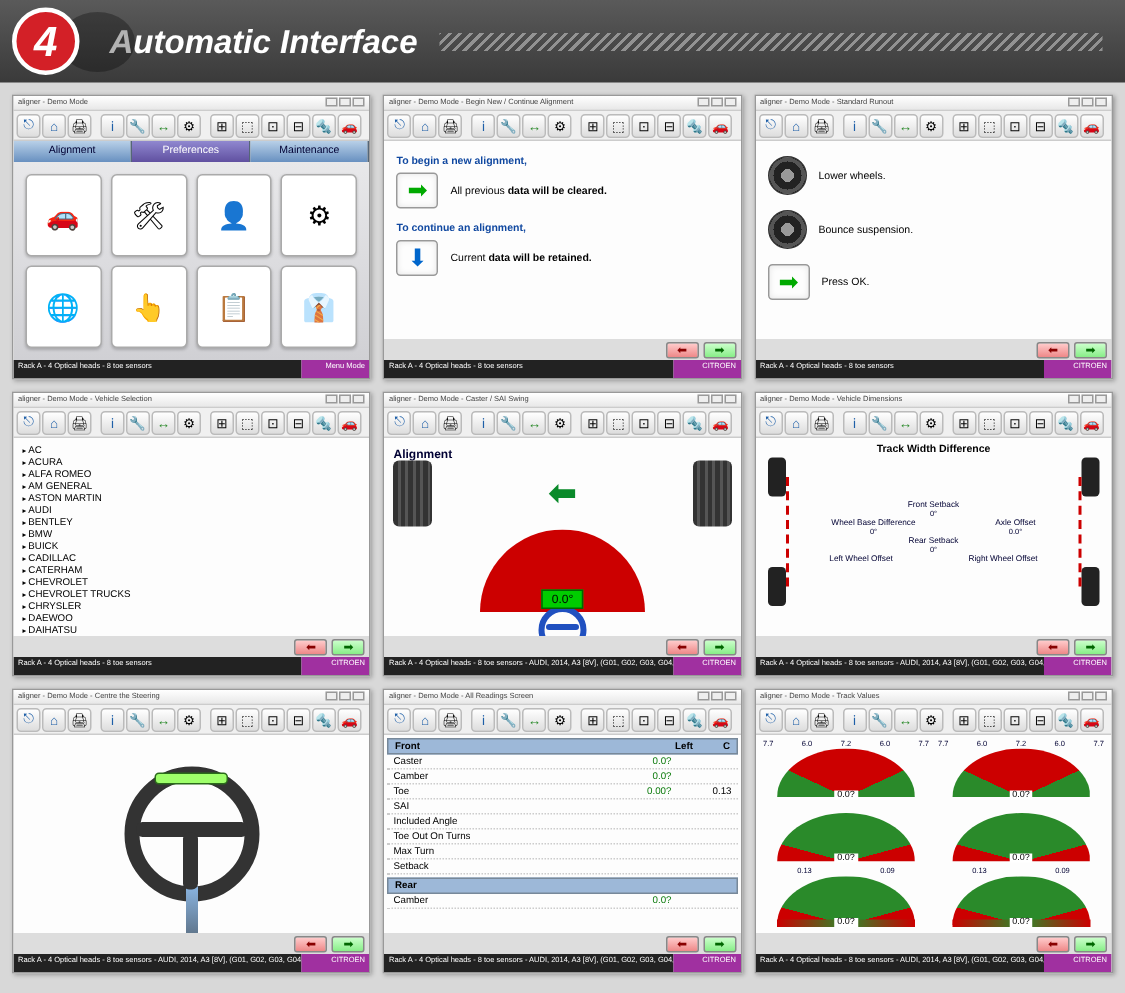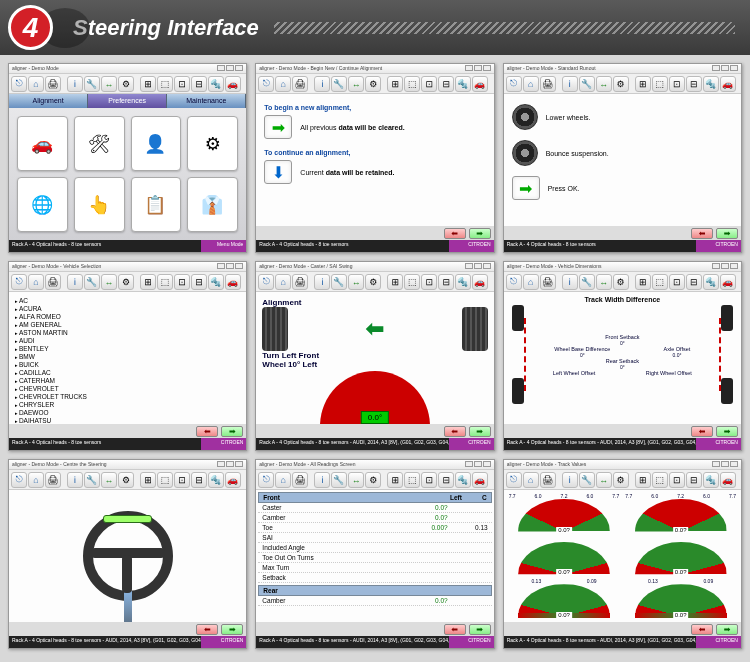--- a/index.html
+++ b/index.html
@@ -99,21 +99,21 @@
 .g-lbl { position:absolute; bottom:1px; left:50%; transform:translateX(-50%); font-size:6px; background:#fff; padding:0 2px; z-index:2;}
 .g-ticks { position:absolute; top:0; left:2px; right:2px; font-size:5px; display:flex; justify-content:space-between; color:#003;}
 .g-bar { position:absolute; bottom:1px; left:10%; right:10%; height:5px; background:linear-gradient(90deg,#c00,#2a8a2a,#c00);}
 </style>
 </head>
 <body>
 
 <div class="header">
   <div class="badge-shadow"></div>
   <div class="badge">4</div>
-  <div class="title">Steering Interface</div>
+  <div class="title">Automatic Interface</div>
   <div class="hatch"></div>
 </div>
 
 <div class="grid">
 
 <div class="win">
   <div class="titlebar">
         <span>aligner - Demo Mode</span>
         <span class="titlebar-ctrl">
           <span></span>
@@ -341,21 +341,20 @@
         <div class="tbtn orange">🔩</div>
         <div class="tbtn green">🚗</div>
       </div>
   <div class="content turn-wrap">
     <div style="font-weight:bold">Alignment</div>
     <div class="turn-top">
       <div class="tire-flat"></div>
       <div class="turn-arrow">⬅</div>
       <div class="tire-flat"></div>
     </div>
-    <div style="font-weight:bold;font-size:8px"><span>Turn Left Front</span><br><span>Wheel 10° Left</span></div>
     <div class="gauge-red">
           <div class="gauge-val">0.0°</div>
         </div>
     <div class="steer-sm"></div>
   </div>
   <div class="navbar">
         <div class="navbtn nav-back">⬅</div>
         <div class="navbtn nav-fwd">➡</div>
       </div>
   <div class="statusbar">

